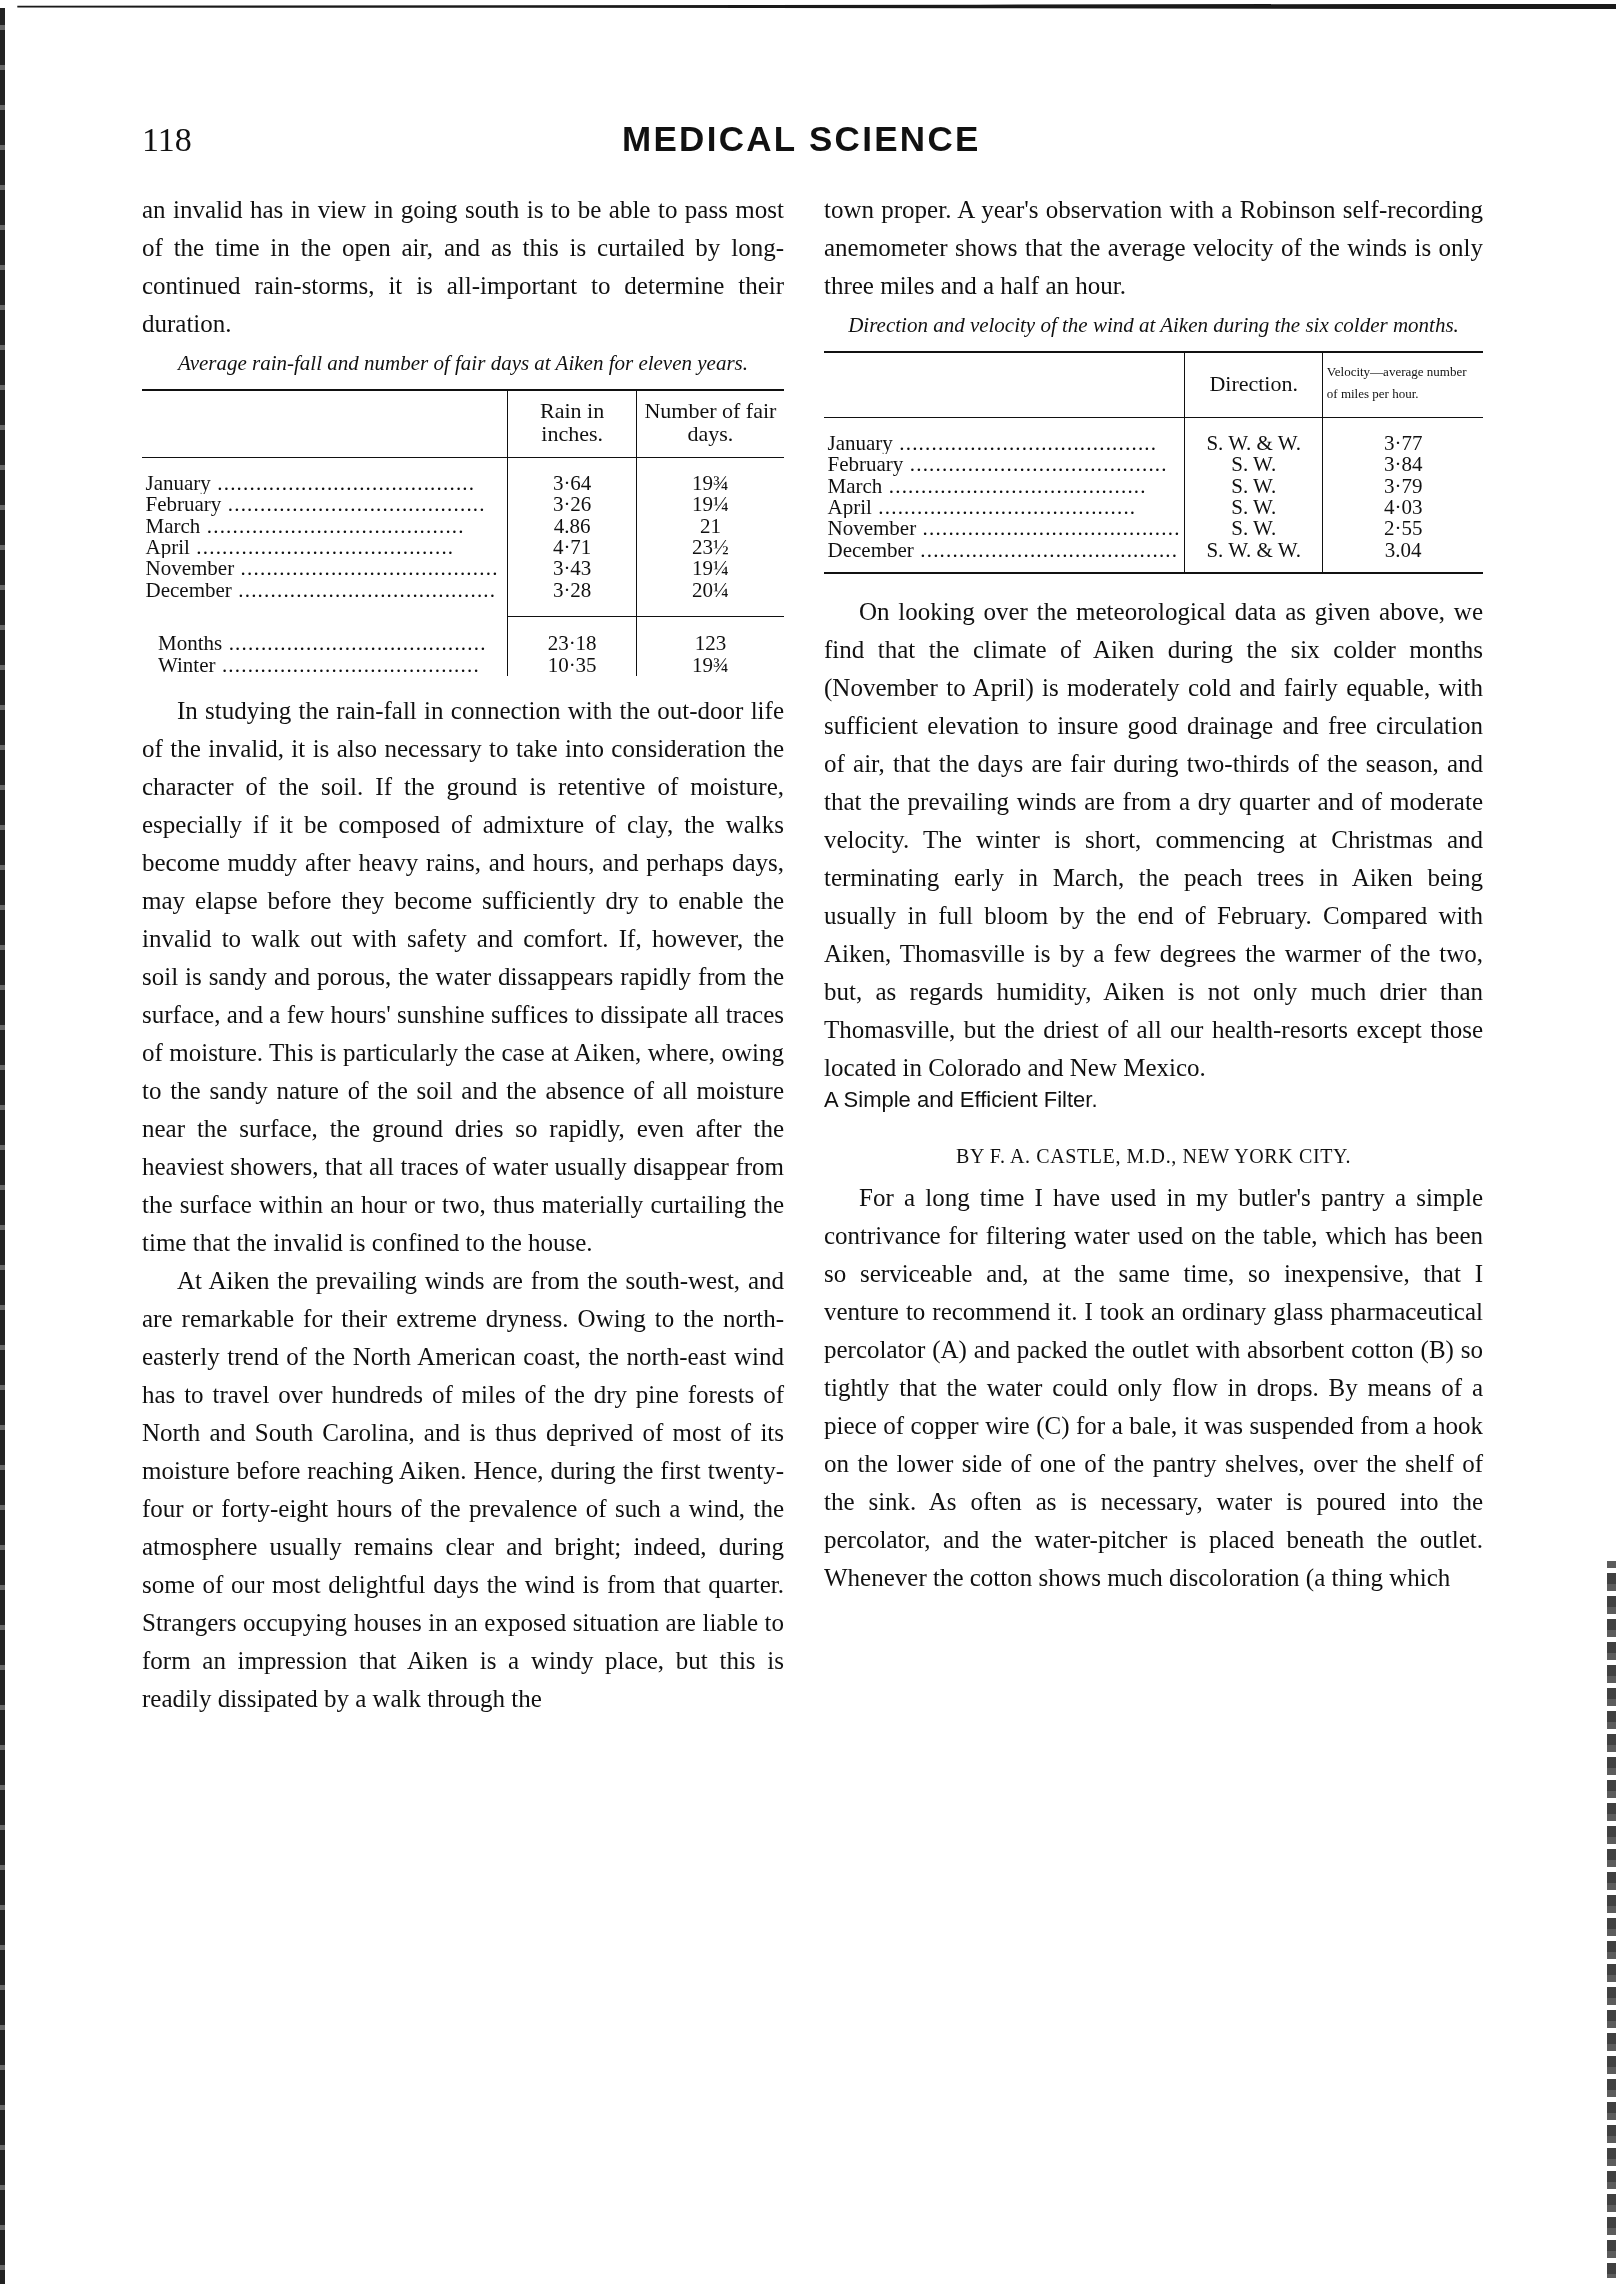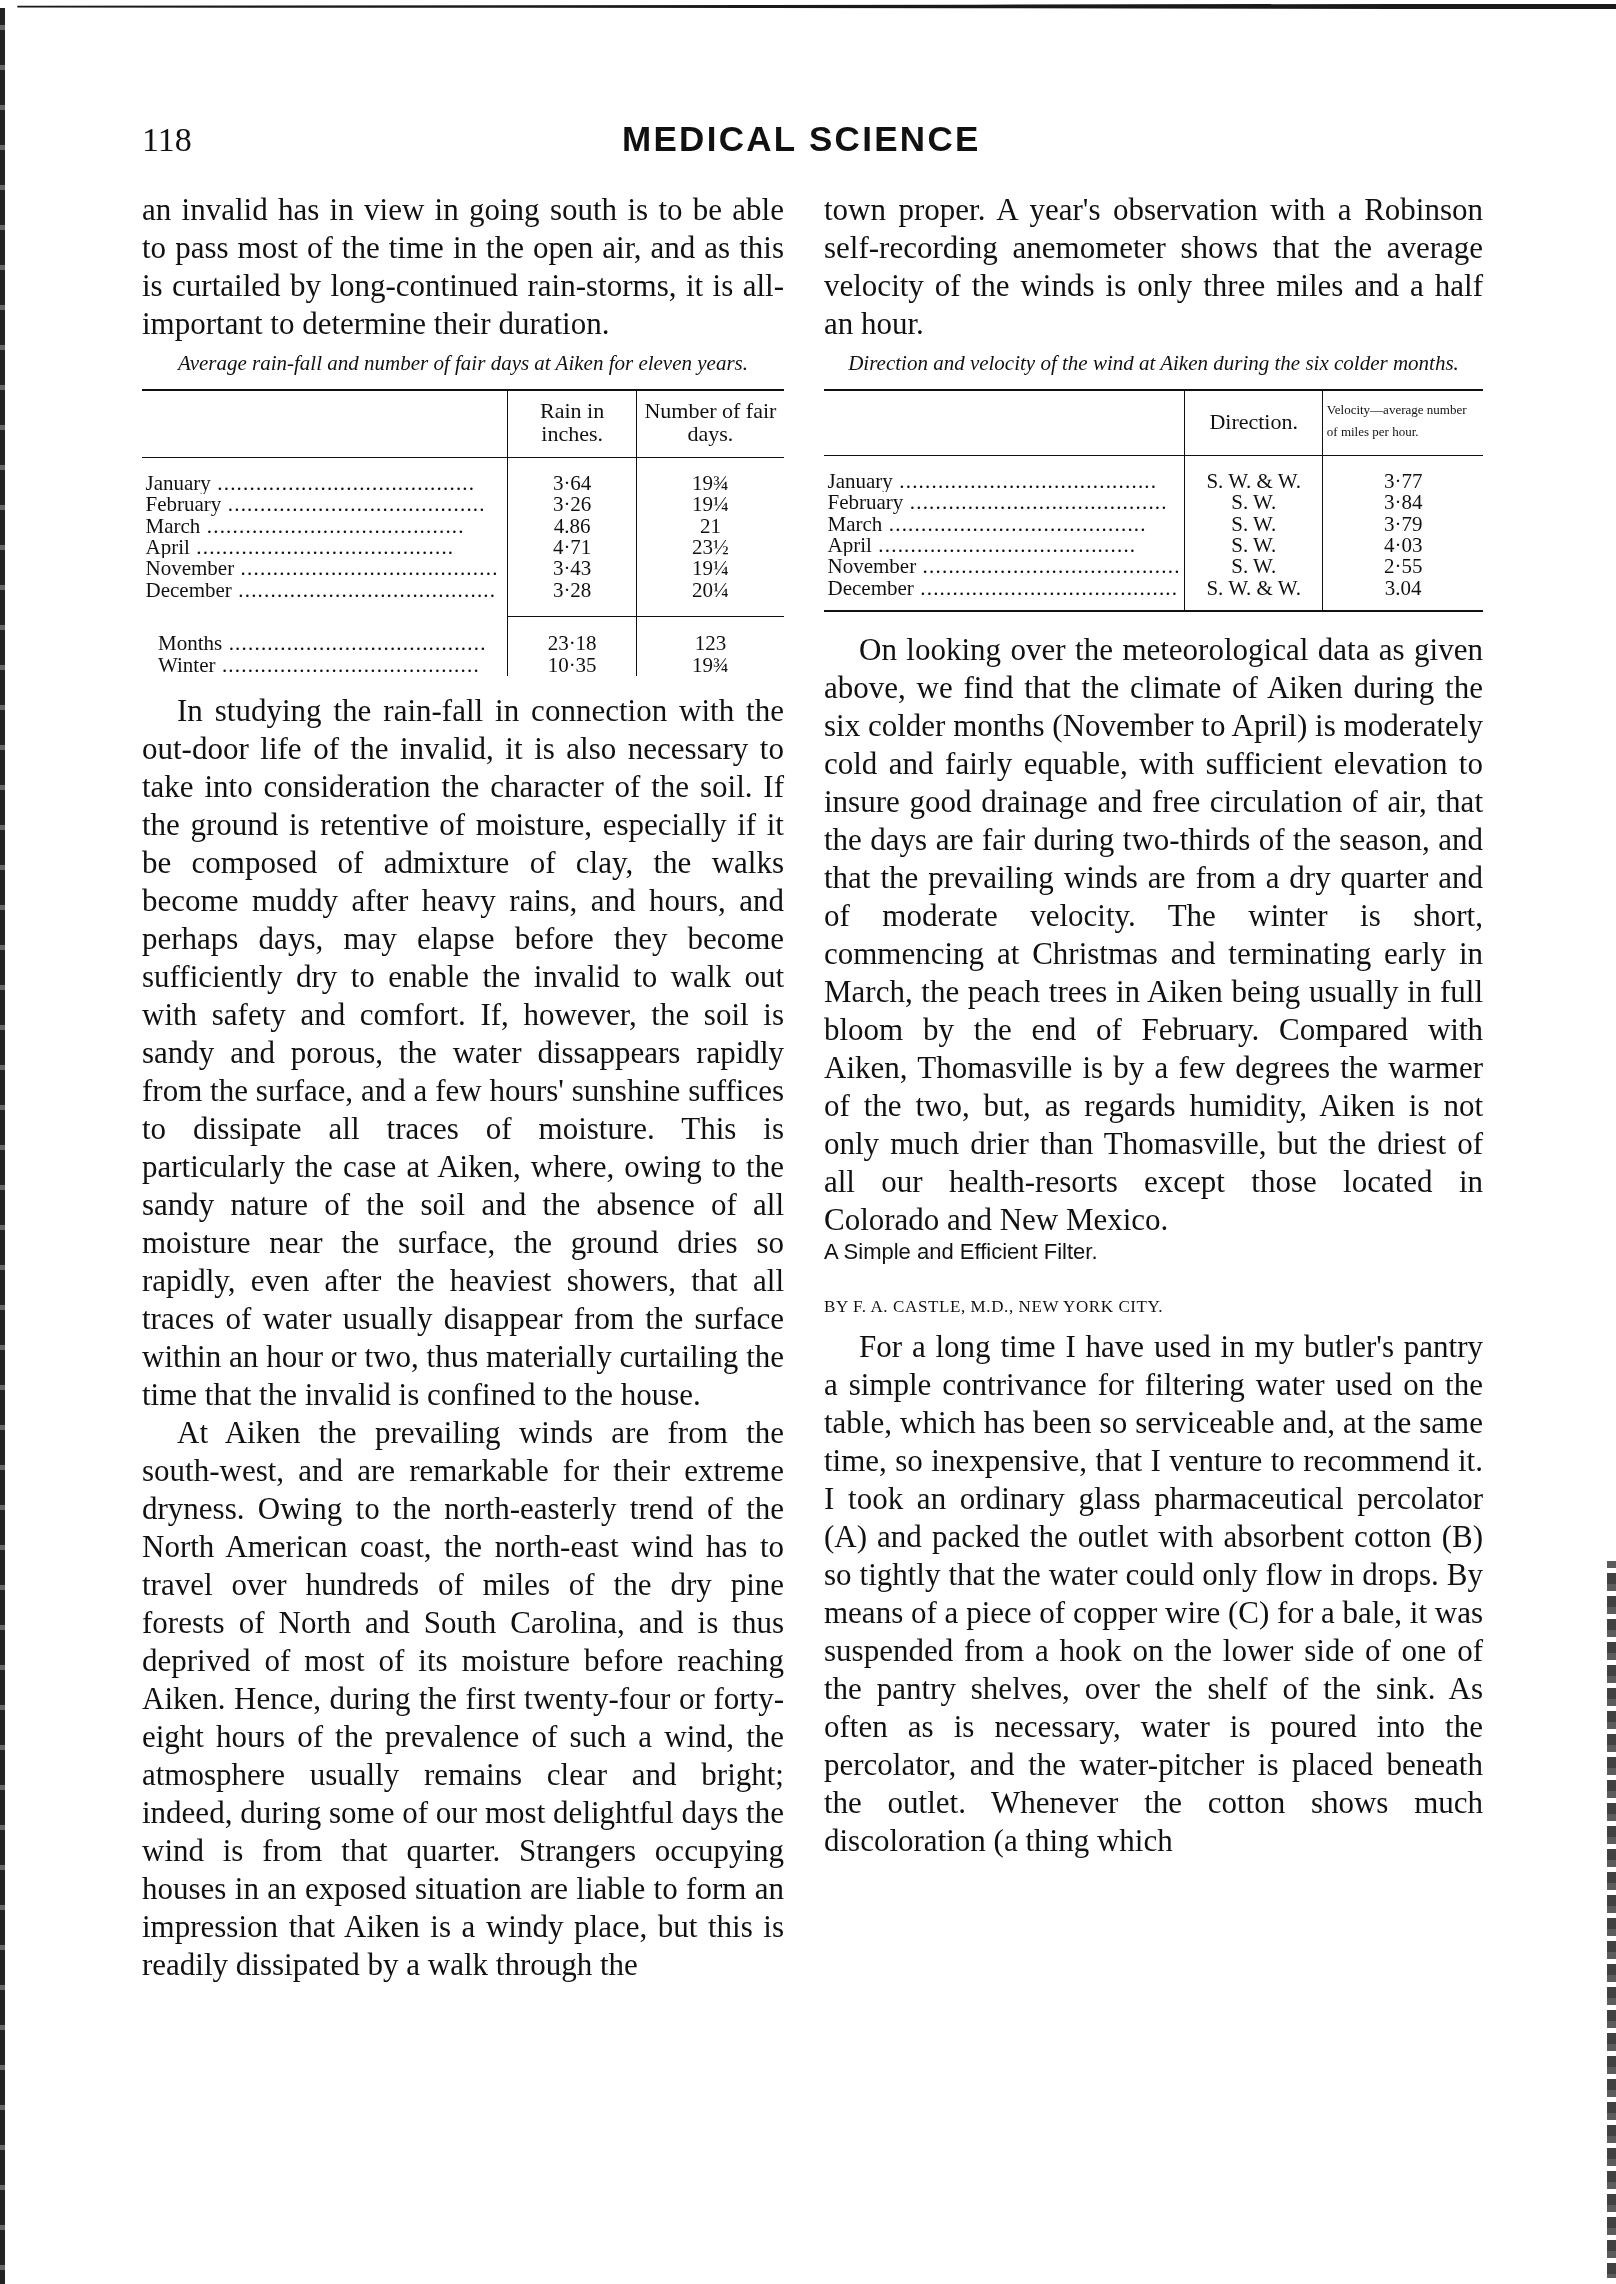--- a/index.html
+++ b/index.html
@@ -6,40 +6,40 @@
   body { width:1616px; height:2284px; position:relative; overflow:hidden; color:#111; font-family:"Liberation Serif","DejaVu Serif",serif; }
   .scanline-top { position:absolute; left:17.3px; top:3.5px; width:1599px; height:5.8px; background:#1a1a1a; clip-path: polygon(0 40%, 60% 20%, 100% 0, 100% 100%, 60% 80%, 0 70%); }
   .scanedge-left { position:absolute; left:0; top:8px; width:5.2px; height:2278px; background:repeating-linear-gradient(180deg,#222 0 17.3px,#666 17.3px 22px,#222 22px 40px); }
   .scanedge-right { position:absolute; right:0; top:1561px; width:9.2px; height:717px; background:repeating-linear-gradient(180deg,#333 0 7px,#fff 7px 11.6px,#111 11.6px 23px); opacity:.8; }
   .running-head { position:absolute; top:121px; left:142px; width:1341px; height:40px; }
   .page-number { position:absolute; left:0; top:0; font-size:34px; font-family:"Liberation Serif",serif; }
   .journal-title { position:absolute; left:480px; top:-2.3px; font-family:"Liberation Sans","DejaVu Sans",sans-serif; font-weight:bold; font-size:35px; letter-spacing:2.3px;text-align:right; }
   .col { position:absolute; top:191px; }
   .col-left { left:142px; width:642px; }
   .col-right { left:824px; width:659px; }
-  p.body { margin:0; font-size:31px; line-height:38px; text-align:justify; hyphens:manual; }
+  p.body { margin:0; font-size:25px; line-height:38px; text-align:justify; hyphens:manual; }
   p.body.indent { text-indent:35px; }
   .caption { font-style:italic; font-size:21px; line-height:25.4px; text-align:center; margin:8px 0 12.7px; }
   table.data { width:100%; border-collapse:collapse; font-size:21px; line-height:21.4px; }
   table.data th { font-weight:normal; font-size:22px; line-height:23px; padding:8px 3.5px 11.6px; border-bottom:1.7px solid #111; vertical-align:middle; }
   table.data thead tr:first-child th { border-top:2.9px solid #111; }
   table.data td { padding:0 3.5px; }
   table.data td.lbl { text-align:left; white-space:nowrap; overflow:hidden; }
   table.data td.num { text-align:center; border-left:1.7px solid #111; }
   table.data th + th { border-left:1.7px solid #111; }
   table.data tr.first td { padding-top:15px; }
   table.data tr.last td { padding-bottom:15px; }
   table.data tr.sep td.num { border-top:1.7px solid #111; }
   table.data tr.sep td { padding-top:16px; }
   table.data tr.end td { padding-bottom:10.4px; border-bottom:2.9px solid #111; }
   .lbl .dots::after { content:" ........................................"; letter-spacing:1.2px; }
   .lbl.sub { padding-left:16px; }
   .section-head { font-family:"Liberation Sans","DejaVu Sans",sans-serif; font-size:22px; text-align:center; margin:34px 0 32px; letter-spacing:0.6px; }
   .article-title { font-family:"Liberation Sans","DejaVu Sans",sans-serif; font-size:22px; margin:0 0 32px; }
-  .byline { font-size:17px; letter-spacing:0.6px; margin:0 0 10.4px; font-variant:small-caps; }
+  .byline { font-size:20px; text-align:center; letter-spacing:0.6px; margin:0 0 10.4px; font-variant:small-caps; }
 </style>
 </head>
 <body>
 
 <div class="scanline-top"></div>
 <div class="scanedge-left"></div>
 <div class="scanedge-right"></div>
 
 <div class="running-head">
   <span class="page-number">118</span>

